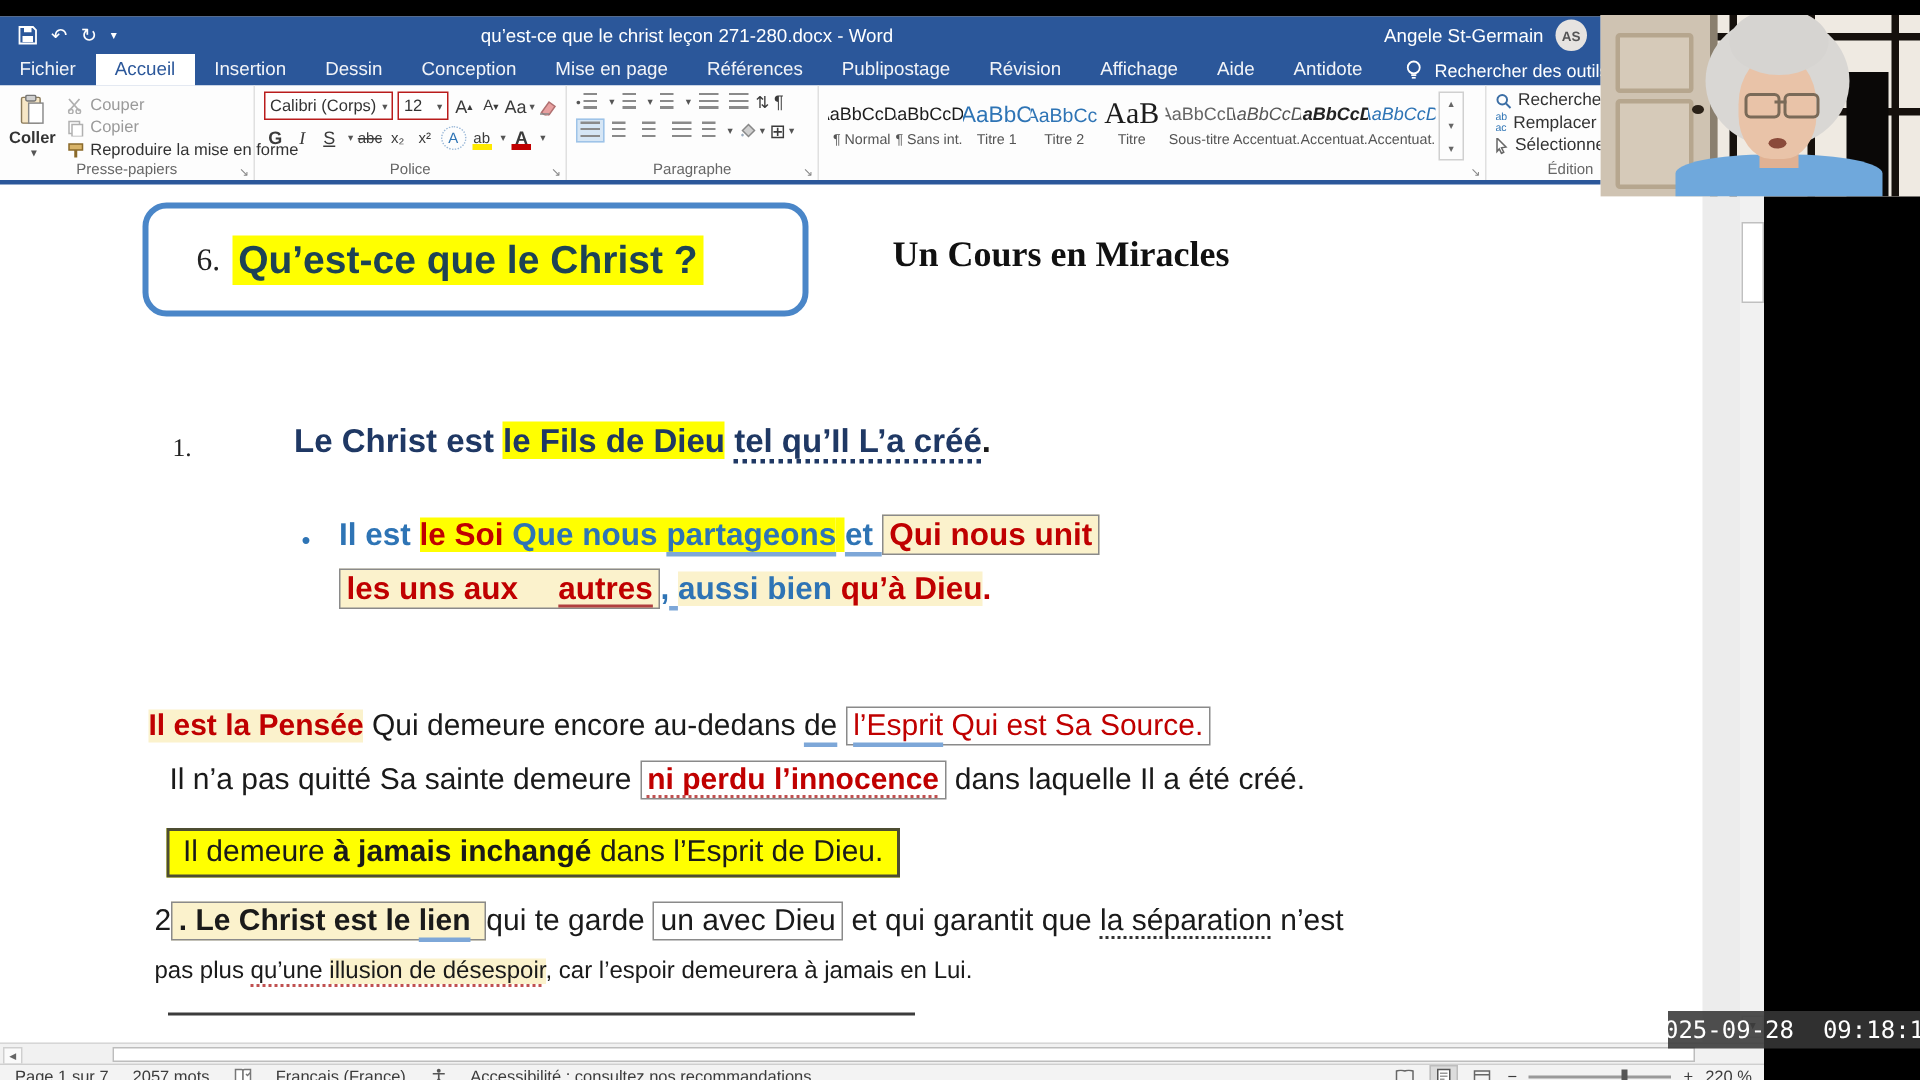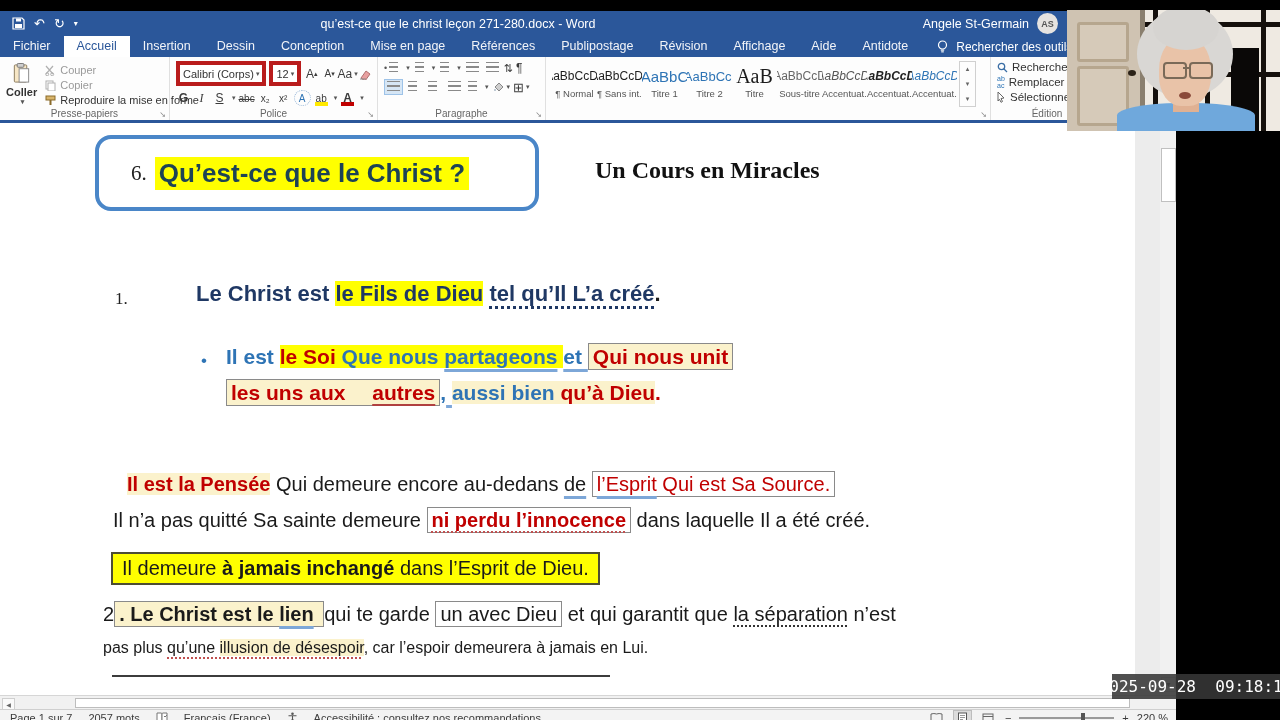--- a/index.html
+++ b/index.html
@@ -32,21 +32,21 @@
   
   .g-clip{width:170px;display:flex;gap:8px;}
   .paste-big{display:flex;flex-direction:column;align-items:center;width:38px;padding-top:2px;font-weight:bold;}
   .paste-big .lbl{font-size:11px;color:#333;margin-top:2px;}
   .clip-col{display:flex;flex-direction:column;gap:3px;padding-top:3px;}
   .clip-item{display:flex;align-items:center;gap:4px;font-size:11px;color:#9a9a9a;white-space:nowrap;}
   .clip-item.en{color:#333;}
   
   .g-font{width:208px;}
   .frow{display:flex;align-items:center;gap:3px;margin-bottom:4px;}
-  .combo{border:4px solid #b91c1c;background:#fff;height:17px;display:flex;align-items:center;
+  .combo{border:1px solid #b91c1c;background:#fff;height:17px;display:flex;align-items:center;
          font-size:11px;color:#333;padding:0 3px;white-space:nowrap;}
   .fbtn{min-width:15px;height:16px;font-size:12px;}
   .scr{position:relative;}
   .bar-y::after{content:"";position:absolute;left:1px;right:1px;bottom:0;height:4px;background:#ffe900;}
   .bar-r::after{content:"";position:absolute;left:1px;right:1px;bottom:0;height:4px;background:#c00000;}
   
   .g-para{width:168px;}
   .icn{width:17px;height:14px;background-image:repeating-linear-gradient(#8a8a8a 0 1.5px,transparent 1.5px 4.5px);
        background-size:13px 13px;background-repeat:no-repeat;background-position:2px 1px;}
   .icn.short{background-size:9px 13px;}
@@ -83,21 +83,21 @@
   .ucem{position:absolute;left:595px;top:31px;font-family:"Liberation Serif",serif;font-weight:bold;font-size:24px;color:#111;}
   .livre{position:absolute;left:562px;top:90px;font-size:19px;color:#111;}
   .livre .pgref{margin-left:26px;}
   
   .dline{position:absolute;white-space:nowrap;}
   .num1{position:absolute;left:115px;top:163px;font-family:"Liberation Serif",serif;font-size:17px;color:#222;}
   .p1{left:196px;top:155px;font-size:22px;}
   .bdot{position:absolute;left:201px;top:225px;color:#2e74b5;font-size:17px;}
   .b1{left:226px;top:219px;font-size:21px;}
   .b2{left:226px;top:255px;font-size:21px;}
-  .t1{left:127px;top:347px;font-size:20px;}
+  .t1{left:99px;top:347px;font-size:20px;}
   .t2{left:113px;top:383px;font-size:20px;}
   .ybox{position:absolute;left:111px;top:426px;background:#ffff00;border:2px solid #4d4d33;padding:3px 9px;
         font-size:20px;white-space:nowrap;}
   .p2a{left:103px;top:477px;font-size:20px;}
   .p2b{left:103px;top:513px;font-size:16px;}
   .nextline{position:absolute;left:112px;top:549px;width:498px;border-top:2px solid #3c3c3c;}
   
   .b{font-weight:bold;}
   .navy{color:#1f3864;} .teal{color:#2e74b5;} .red{color:#c00000;} .blk{color:#1a1a1a;}
   .hl{background:#ffff00;} .phl{background:#fbf2cc;}

